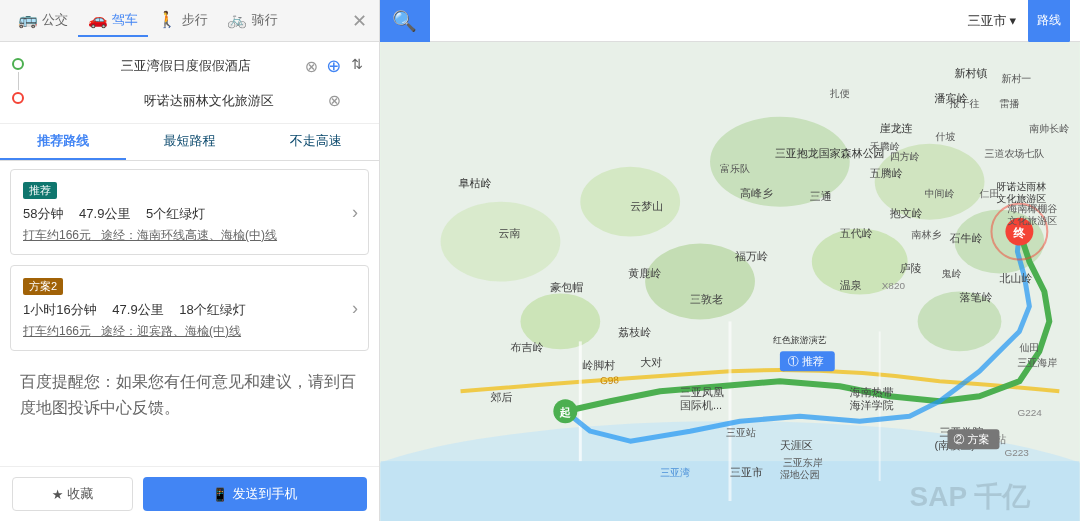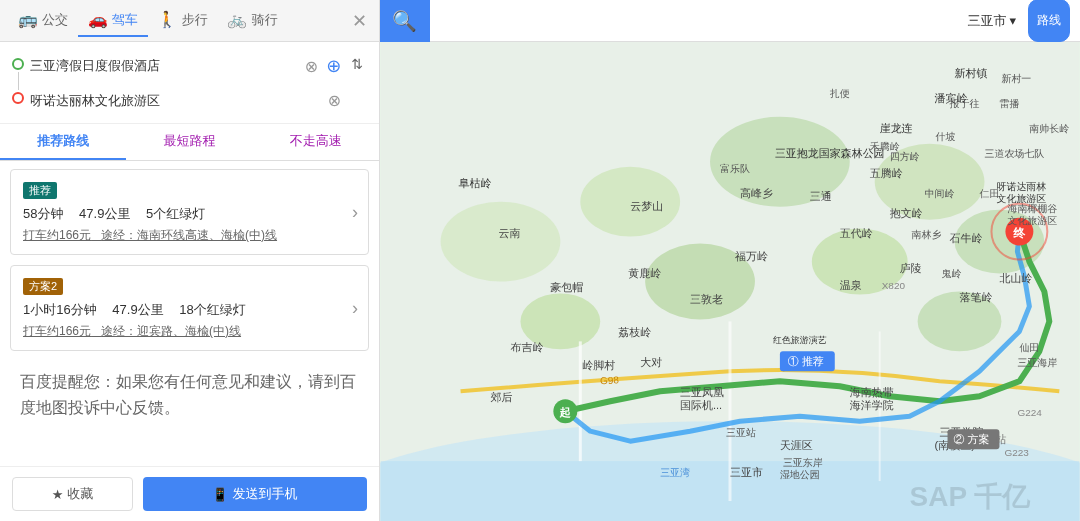--- a/index.html
+++ b/index.html
@@ -101,21 +101,21 @@
       display: flex;
       border-bottom: 1px solid #ddd;
       justify-content: center;
     }
     .route-tab {
       flex: 1;
       text-align: center;
       padding: 8px 0;
       font-size: 13px;
       cursor: pointer;
-      color: #a21caf;
+      color: #0c4a6e;
       border-bottom: 2px solid transparent;
     }
     .route-tab.active {
       color: #4285f4;
       border-bottom: 2px solid #4285f4;
       font-weight: bold;
     }
 
     
     .route-results {
@@ -237,21 +237,21 @@
     .map-location-label {
       font-size: 13px;
       color: #333;
       display: flex;
       align-items: center;
       gap: 3px;
       margin-right: 6px;
     }
     .map-btn {
       border: 1px solid #ddd;
-      border-radius: 10px;
+      border-radius: 1px;
       padding: 12px 8px;
       font-size: 12px;
       cursor: pointer;
       background: #fff;
       color: #555;
     }
     .map-btn.active {
       background: #4285f4;
       color: #fff;
       border-color: #4285f4;
@@ -324,21 +324,21 @@
     <div class="close-btn">✕</div>
   </div>
 
   <div class="waypoints">
     <div style="display:flex; align-items:flex-start; gap:6px;">
       <div style="display:flex;flex-direction:column;align-items:center;gap:2px;padding-top:8px;">
         <div class="waypoint-dot green"></div>
         <div style="width:1px;height:18px;background:#ccc;"></div>
         <div class="waypoint-dot red"></div>
       </div>
-      <div style="flex:1;display:flex;flex-direction:column;gap:4px;">
+      <div style="flex:1;display:flex;flex-direction:column;gap:4px;align-items:flex-end;">
         <div class="waypoint-row">
           <input class="waypoint-input" value="三亚湾假日度假假酒店" style="">
           <span class="waypoint-clear">⊗</span>
           <span class="waypoint-add">⊕</span>
         </div>
         <div class="waypoint-row">
           <input class="waypoint-input" value="呀诺达丽林文化旅游区" style="">
           <span class="waypoint-clear">⊗</span>
         </div>
       </div>

